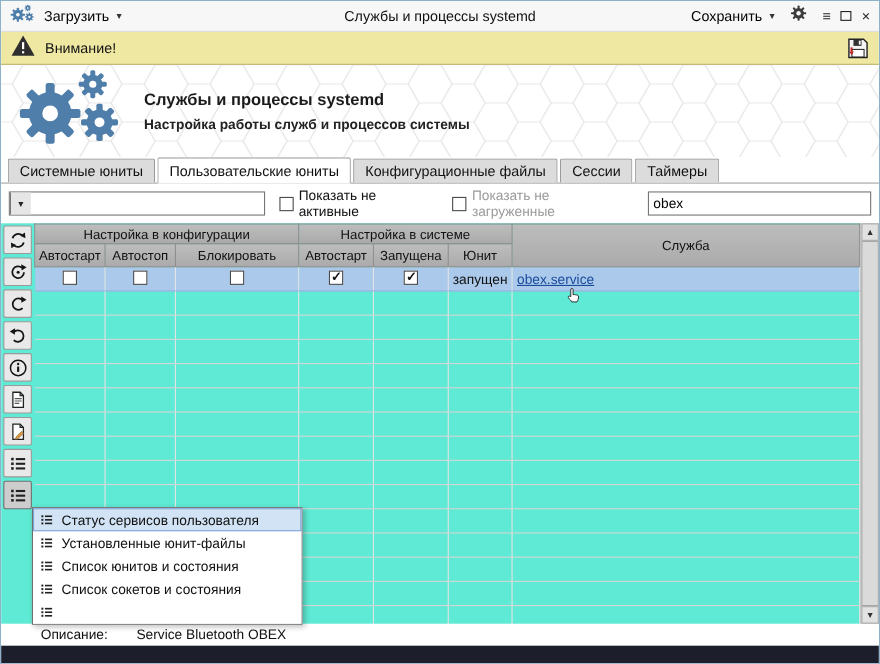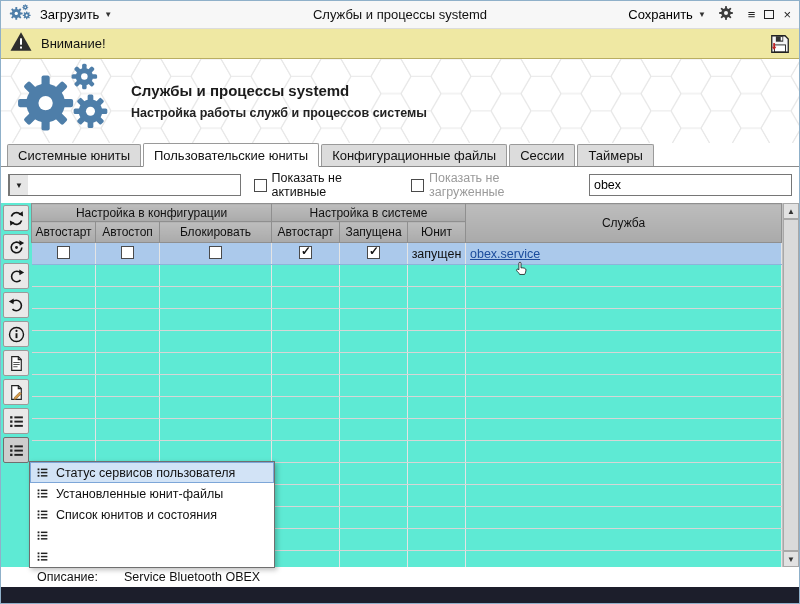--- a/index.html
+++ b/index.html
@@ -529,20 +529,21 @@
             </svg>
           </span>
         <span>Список юнитов и состояния</span>
       </div>
       <div class="popup-item">
         <span class="mi-icon">
             <svg viewBox="0 0 16 16" width="13" height="13">
               <use href="#list-glyph"></use>
             </svg>
           </span>
+        <span>Список сокетов и состояния</span>
       </div>
       <div class="popup-item">
         <span class="mi-icon">
             <svg viewBox="0 0 16 16" width="13" height="13">
               <use href="#list-glyph"></use>
             </svg>
           </span>
       </div>
     </div>
   </div>

